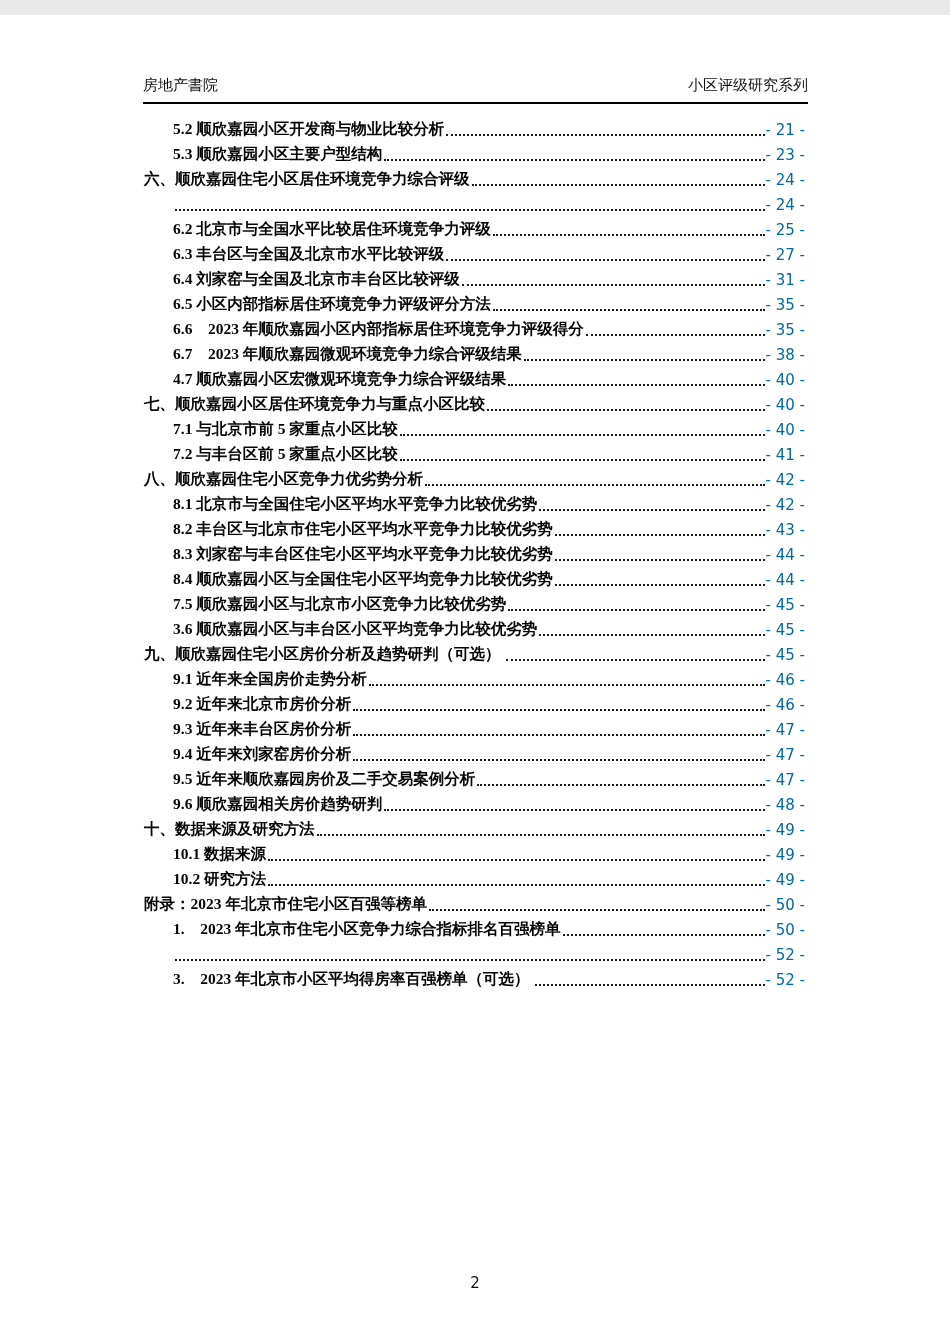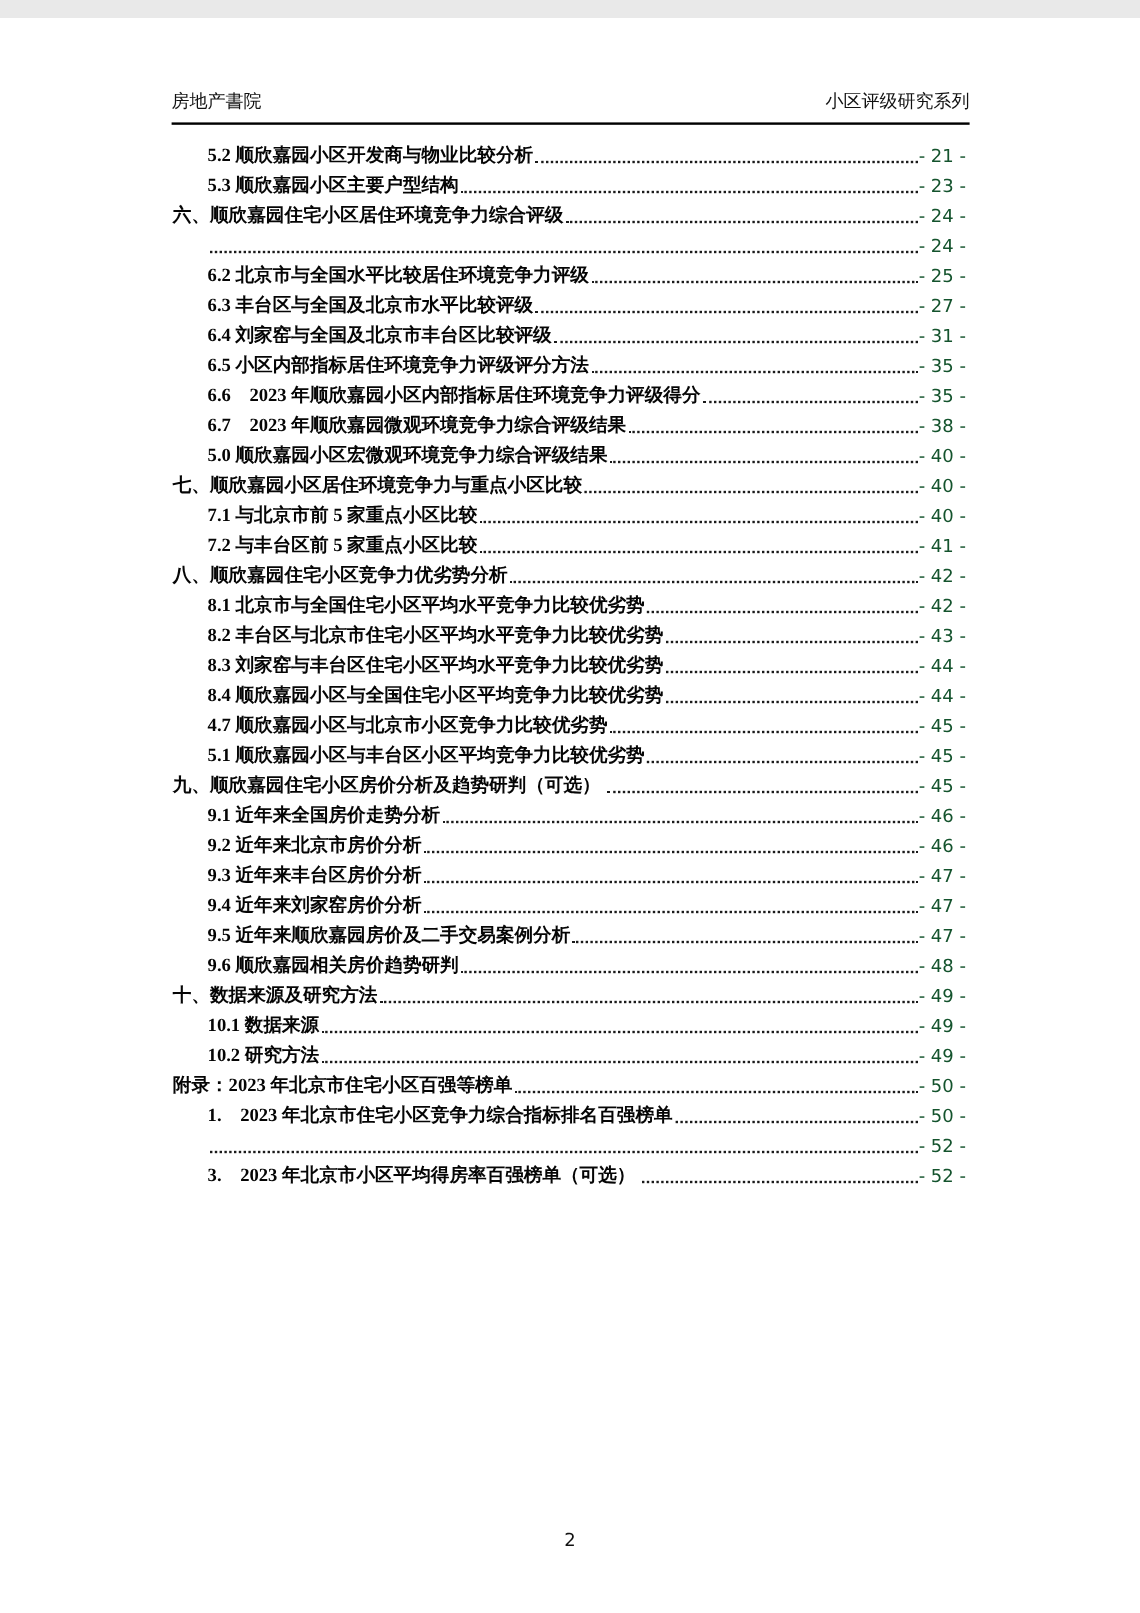--- a/index.html
+++ b/index.html
@@ -55,21 +55,21 @@
     border-bottom: 2px dotted #1a1a1a;
     margin: 0 1px 4px 2px;
     min-width: 8px;
   }
   .toc-page {
     white-space: pre;
     font-family: "DejaVu Sans", sans-serif;
     font-weight: 400;
     font-size: 15px;
     line-height: 19px;
-    color: #14532d;
+    color: #0369a1;
   }
   .footer {
     position: absolute;
     top: 1259px;
     left: 0;
     width: 100%;
     text-align: center;
     font-size: 15px;
     font-family: "DejaVu Sans", sans-serif;
     color: #111;
@@ -130,21 +130,21 @@
     <span class="toc-label">6.6 2023 年顺欣嘉园小区内部指标居住环境竞争力评级得分</span>
     <span class="toc-dots"></span>
     <span class="toc-page">- 35 -</span>
   </div>
       <div class="toc-row level-2">
     <span class="toc-label">6.7 2023 年顺欣嘉园微观环境竞争力综合评级结果</span>
     <span class="toc-dots"></span>
     <span class="toc-page">- 38 -</span>
   </div>
       <div class="toc-row level-2">
-    <span class="toc-label">5.0 顺欣嘉园小区宏微观环境竞争力综合评级结果</span>
+    <span class="toc-label">4.7 顺欣嘉园小区宏微观环境竞争力综合评级结果</span>
     <span class="toc-dots"></span>
     <span class="toc-page">- 40 -</span>
   </div>
       <div class="toc-row level-1">
     <span class="toc-label">七、顺欣嘉园小区居住环境竞争力与重点小区比较</span>
     <span class="toc-dots"></span>
     <span class="toc-page">- 40 -</span>
   </div>
       <div class="toc-row level-2">
     <span class="toc-label">7.1 与北京市前 5 家重点小区比较</span>
@@ -175,26 +175,26 @@
     <span class="toc-label">8.3 刘家窑与丰台区住宅小区平均水平竞争力比较优劣势</span>
     <span class="toc-dots"></span>
     <span class="toc-page">- 44 -</span>
   </div>
       <div class="toc-row level-2">
     <span class="toc-label">8.4 顺欣嘉园小区与全国住宅小区平均竞争力比较优劣势</span>
     <span class="toc-dots"></span>
     <span class="toc-page">- 44 -</span>
   </div>
       <div class="toc-row level-2">
-    <span class="toc-label">4.7 顺欣嘉园小区与北京市小区竞争力比较优劣势</span>
+    <span class="toc-label">7.5 顺欣嘉园小区与北京市小区竞争力比较优劣势</span>
     <span class="toc-dots"></span>
     <span class="toc-page">- 45 -</span>
   </div>
       <div class="toc-row level-2">
-    <span class="toc-label">5.1 顺欣嘉园小区与丰台区小区平均竞争力比较优劣势</span>
+    <span class="toc-label">3.6 顺欣嘉园小区与丰台区小区平均竞争力比较优劣势</span>
     <span class="toc-dots"></span>
     <span class="toc-page">- 45 -</span>
   </div>
       <div class="toc-row level-1">
     <span class="toc-label">九、顺欣嘉园住宅小区房价分析及趋势研判（可选）&nbsp;</span>
     <span class="toc-dots"></span>
     <span class="toc-page">- 45 -</span>
   </div>
       <div class="toc-row level-2">
     <span class="toc-label">9.1 近年来全国房价走势分析</span>

